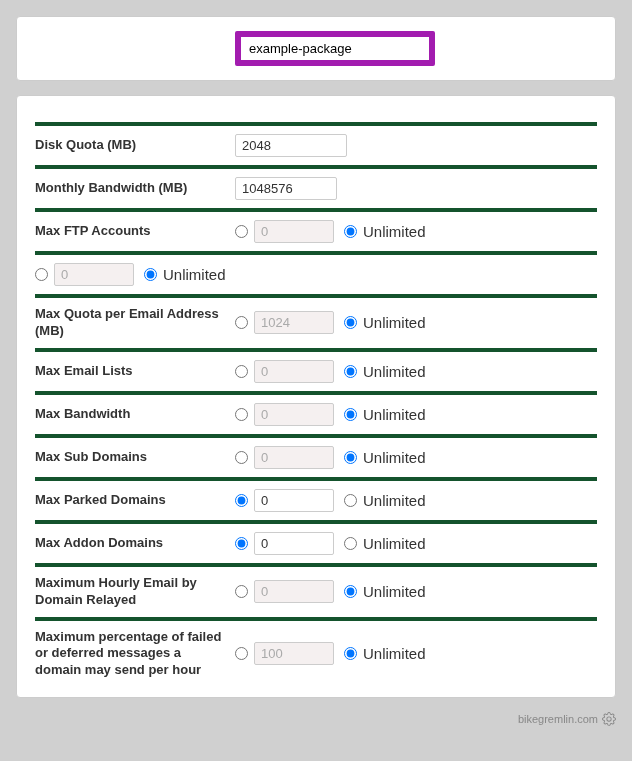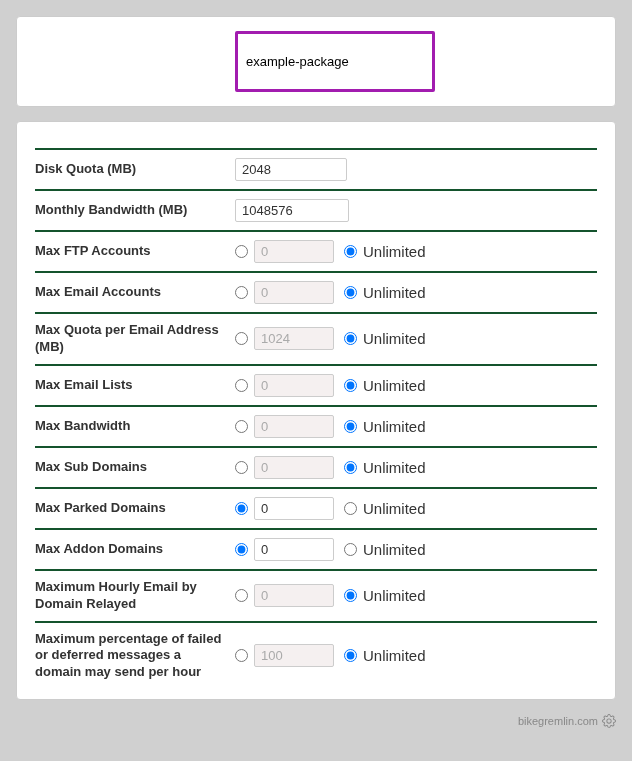--- a/index.html
+++ b/index.html
@@ -23,43 +23,43 @@
 
     .card-package {
       display: flex;
       align-items: center;
     }
     .card-package label {
       font-weight: bold;
       min-width: 200px;
     }
     .card-package input[type="text"] {
-      border: 3px solid #a21caf;
-      padding: 20px 8px;
+      border: 6px solid #a21caf;
+      padding: 4px 8px;
       width: 200px;
       font-size: 13px;
       border-radius: 2px;
     }
 
     .resources-card {
       padding: 14px 18px 10px;
     }
 
     .section-title {
       font-size: 15px;
       font-weight: bold;
       margin-bottom: 12px;
       color: #333;
     }
 
     .resource-row {
       display: flex;
       align-items: center;
       padding: 8px 0;
-      border-top: 2px solid #14532d;
+      border-top: 4px solid #14532d;
     }
 
     .resource-label {
       font-weight: bold;
       min-width: 200px;
       max-width: 200px;
       line-height: 1.3;
       padding-right: 10px;
     }
 
@@ -136,38 +136,37 @@
   <div id="resource-rows-container">
       <div class="resource-row">
         <div class="resource-label">Disk Quota (MB)</div>
         <div class="resource-controls">
           <input type="text" value="2048" style="width: 112px;">
         </div>
       </div>
       <div class="resource-row">
         <div class="resource-label">Monthly Bandwidth (MB)</div>
         <div class="resource-controls">
-          <input type="text" value="1048576" style="width: 114px;">
+          <input type="text" value="1048576" style="width: 102px;">
         </div>
       </div>
       <div class="resource-row">
         <div class="resource-label">Max FTP Accounts</div>
         <div class="resource-controls">
           <div class="radio-group left">
             <input type="radio" name="resource-max-ftp" style="">
             <input type="text" class="greyed" disabled="" value="0" style="">
           </div>
           <div class="radio-group">
             <input type="radio" name="resource-max-ftp" checked="" style="">
             <span class="radio-label">Unlimited</span>
           </div>
         </div>
       </div>
       <div class="resource-row">
-        <div class="resource-label">Max Email Accounts</div>
         <div class="resource-controls">
           <div class="radio-group left">
             <input type="radio" name="resource-max-email" style="">
             <input type="text" class="greyed" disabled="" value="0" style="">
           </div>
           <div class="radio-group">
             <input type="radio" name="resource-max-email" checked="" style="">
             <span class="radio-label">Unlimited</span>
           </div>
         </div>

